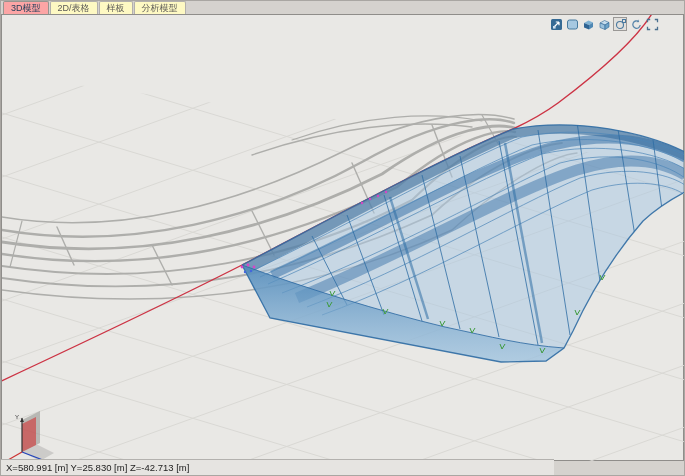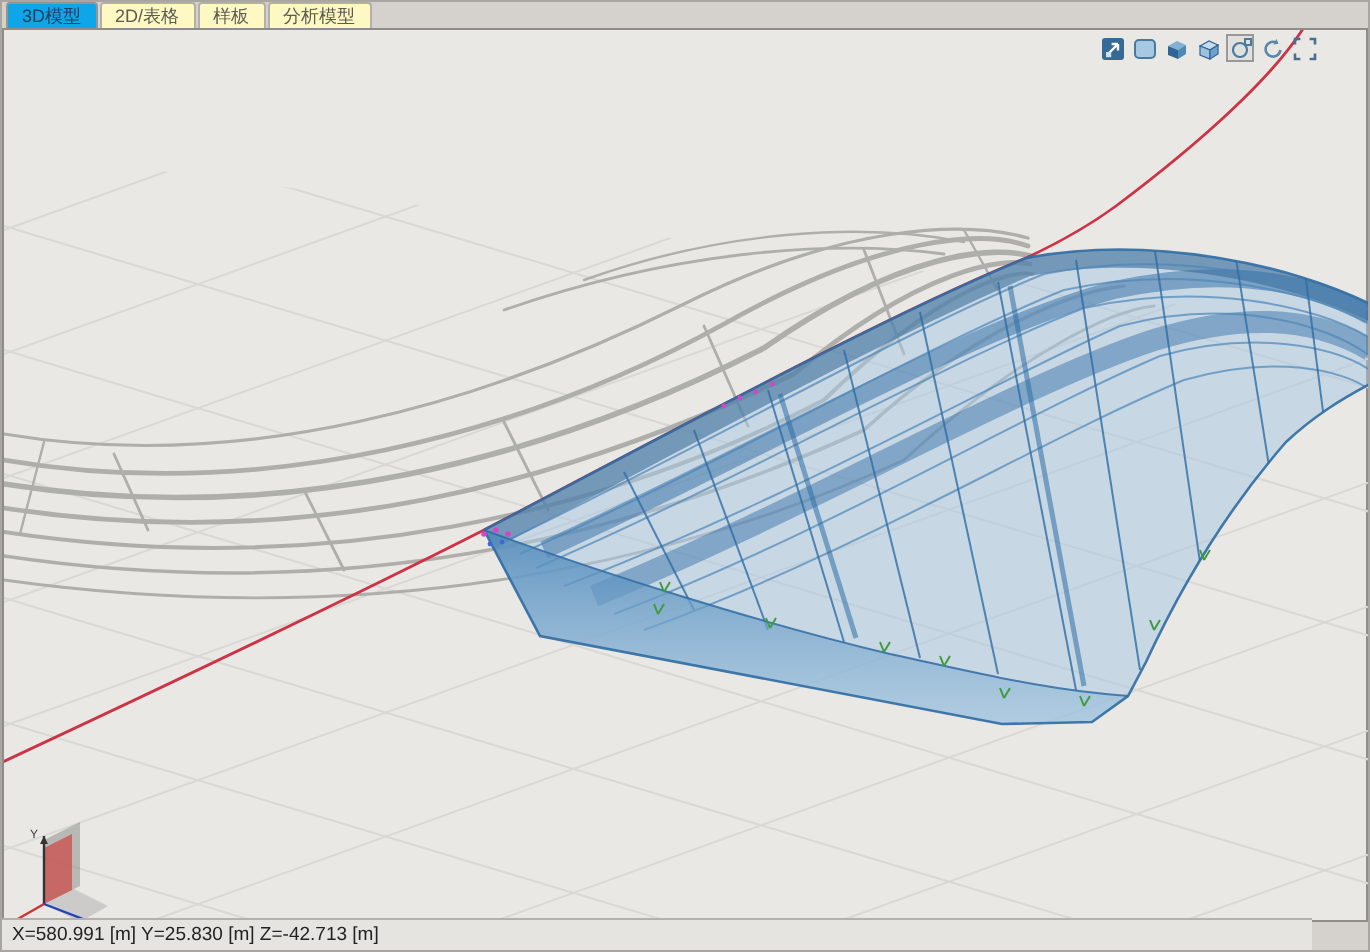--- a/index.html
+++ b/index.html
@@ -15,21 +15,21 @@
     height:13px;display:flex;align-items:flex-end;
     background:#d5d2ce;padding-left:2px;gap:1px;
   }
   .tab{
     font-size:9px;line-height:11px;padding:1px 7px 0 7px;
     color:#5c5a57;background:#fef9c3;
     border:1px solid #b3b0ac;border-bottom:none;
     border-radius:2px 2px 0 0;white-space:nowrap;cursor:default;
   }
   .tab.active{
-    background:#0ea5e9;color:#25415c;border-color:#97948f;
+    background:#fca5a5;color:#25415c;border-color:#97948f;
     position:relative;z-index:2;
   }
   
   .viewport{
     position:absolute;left:0;top:13px;width:683px;height:447px;
     border:1px solid #8f8d8a;box-sizing:border-box;
     background:var(--background,#e9e8e5);
   }
   .scene{position:absolute;left:0;top:0;}
   .grid-line{stroke:var(--grid,#d9d8d4);stroke-width:1;}
@@ -44,21 +44,21 @@
   .vt-btn{
     width:14px;height:14px;padding:0;border:none;background:transparent;
     display:flex;align-items:center;justify-content:center;cursor:pointer;
   }
   .vt-btn.pressed{
     background:rgba(220,217,213,.55);
     border:1px solid #9a9896;box-sizing:border-box;
   }
   
   .statusbar{
-    position:absolute;left:0;bottom:0;width:655px;height:16px;
+    position:absolute;left:0;bottom:0;width:553px;height:16px;
     background:#e6e4e1;border-top:1px solid #b3b1ae;box-sizing:border-box;
     display:flex;align-items:center;padding-left:5px;
   }
   .statusbar span{font-size:9.5px;color:#222;}
   .gizmo-label{font-size:6px;fill:#333;font-family:"Liberation Sans",sans-serif;}
 </style>
 </head>
 <body>
 
 <div class="tabbar">

